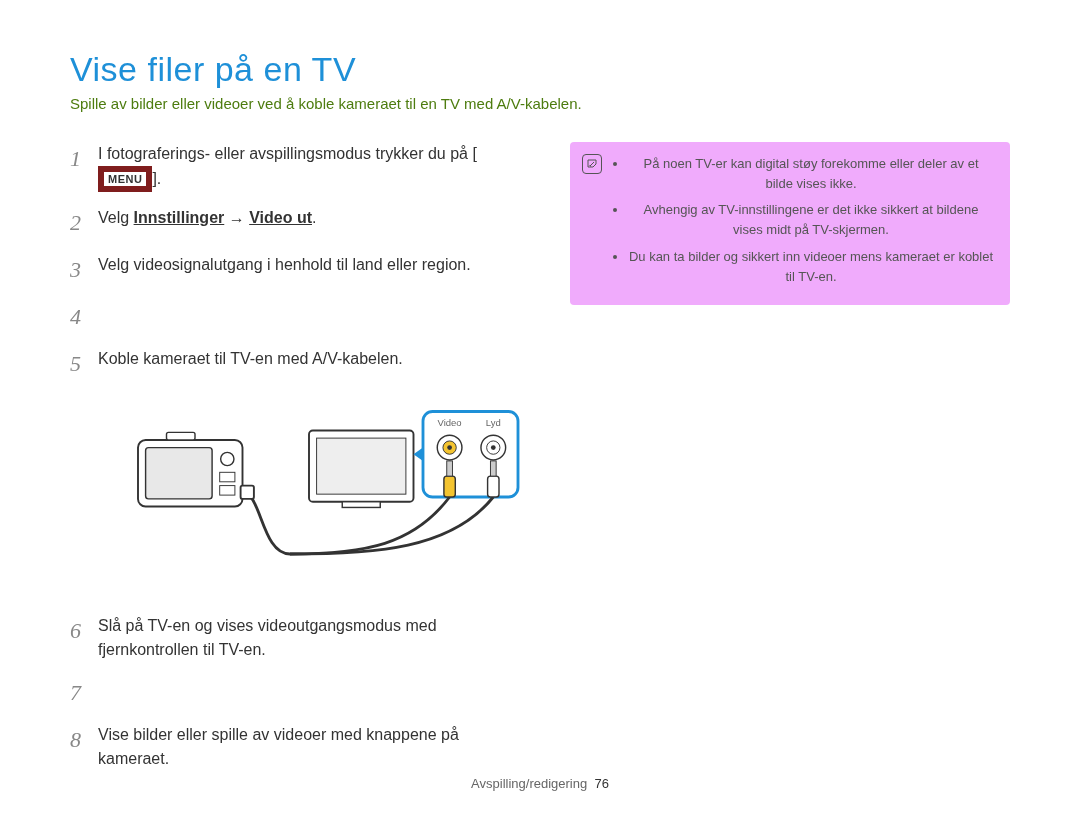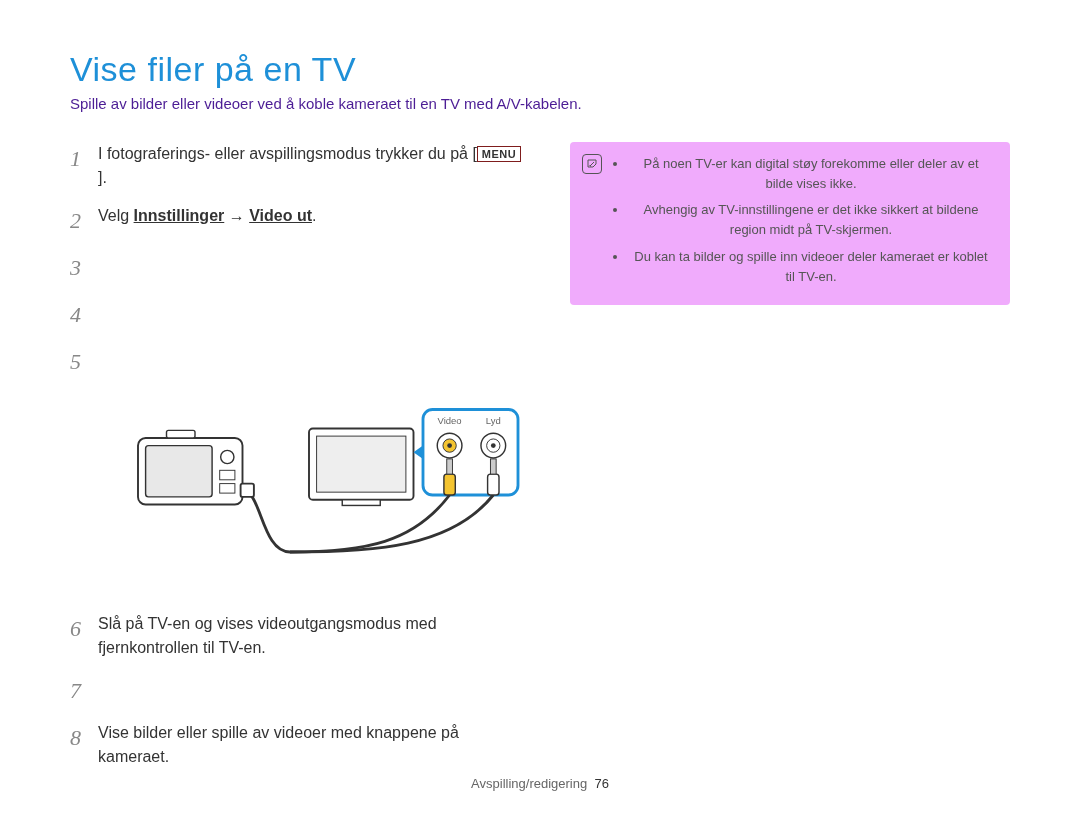--- a/index.html
+++ b/index.html
@@ -1,26 +1,26 @@
 <!DOCTYPE html>
 <html><head>
 <meta charset="utf-8">
 <style>
   * { box-sizing: border-box; margin: 0; padding: 0; }
   html, body { width: 1080px; height: 815px; background: #fff; font-family: Arial, Helvetica, sans-serif; color: #333; }
   .page { width: 1080px; height: 815px; padding: 50px 70px 30px 70px; position: relative; }
   .title { font-size: 34px; color: #1E90D8; font-weight: normal; letter-spacing: 0.5px; margin-bottom: 6px; }
-  .subtitle { font-size: 15px; color: #4c1d95; margin-bottom: 30px; }
+  .subtitle { font-size: 15px; color: #4d7c0f; margin-bottom: 30px; }
   .columns { display: flex; gap: 40px; }
   .left { flex: 1; }
   .right { width: 440px; }
   .step { display: flex; align-items: flex-start; margin-bottom: 14px; font-size: 16px; color: #333; line-height: 1.5; }
   .step-num { font-style: italic; font-family: Georgia, 'Times New Roman', serif; font-size: 22px; color: #888; width: 22px; flex-shrink: 0; text-align: left; margin-right: 6px; }
   .step-text b { font-weight: bold; text-decoration: underline; }
-  .menu-box { border: 1px solid #7f1d1d; padding: 0 4px; font-size: 11px; font-weight: bold; font-family: Arial; letter-spacing: 0.5px; display: inline-block; line-height: 14px; vertical-align: 1px; }
+  .menu-box { border: 6px solid #7f1d1d; padding: 0 4px; font-size: 11px; font-weight: bold; font-family: Arial; letter-spacing: 0.5px; display: inline-block; line-height: 14px; vertical-align: 1px; }
   .play-icon { border: 1px solid #333; display: inline-block; width: 16px; height: 12px; vertical-align: -1px; position: relative; }
   .play-icon::after { content: ""; position: absolute; left: 4px; top: 2px; width: 0; height: 0; border-left: 6px solid #333; border-top: 4px solid transparent; border-bottom: 4px solid transparent; }
   .diagram { width: 100%; margin: 8px 0 18px 28px; }
   .notebox { background: #f0abfc; border-radius: 4px; padding: 12px 16px 12px 44px; font-size: 13px; color: #555; position: relative; line-height: 1.55; text-align: center; }
   .notebox .note-icon { position: absolute; left: 12px; top: 12px; width: 20px; height: 20px; border: 1.5px solid #555; border-radius: 4px; display: flex; align-items: center; justify-content: center; }
   .notebox .note-icon svg { width: 12px; height: 12px; }
   .notebox ul { list-style: disc; padding-left: 14px; }
   .notebox li { margin-bottom: 6px; }
   .footer { position: absolute; bottom: 24px; left: 0; width: 1080px; text-align: center; font-size: 13px; color: #666; }
   .footer .pg { color: #333; text-align: right; }
@@ -45,28 +45,30 @@
 
       <div class="step">
         <span class="step-num">2</span>
         <span class="step-text">
           <span>Velg </span><b>Innstillinger</b><span> → </span><b>Video ut</b><span>.</span>
         </span>
       </div>
 
       <div class="step">
         <span class="step-num">3</span>
+        <span class="step-text">Velg videosignalutgang i henhold til land eller region.</span>
       </div>
 
       <div class="step">
         <span class="step-num">4</span>
       </div>
 
       <div class="step">
         <span class="step-num">5</span>
+        <span class="step-text">Koble kameraet til TV-en med A/V-kabelen.</span>
       </div>
 
       
       <svg class="diagram" viewBox="0 0 420 200" width="400" height="190">
 
         <g>
           <rect x="10" y="40" width="110" height="70" rx="8" fill="#fff" stroke="#333" stroke-width="2"></rect>
           <rect x="18" y="48" width="70" height="54" rx="3" fill="#e8e8e8" stroke="#333" stroke-width="1.5"></rect>
           <circle cx="104" cy="60" r="7" fill="#fff" stroke="#333" stroke-width="1.5"></circle>
           <rect x="96" y="74" width="16" height="10" fill="#fff" stroke="#333" stroke-width="1"></rect>
@@ -126,22 +128,22 @@
       <div class="notebox">
         <span class="note-icon">
           <svg viewBox="0 0 24 24">
               <path d="M4 4 L20 4 M4 4 L4 18 M4 18 L14 18 M20 4 L20 12 M14 18 L20 12" stroke="#555" stroke-width="2" fill="none"></path>
               <path d="M16 8 L8 16" stroke="#555" stroke-width="2"></path>
               <path d="M8 14 L8 16 L10 16" stroke="#555" stroke-width="2" fill="none"></path>
             </svg>
         </span>
         <ul>
           <li>På noen TV-er kan digital støy forekomme eller deler av et bilde vises ikke.</li>
-          <li>Avhengig av TV-innstillingene er det ikke sikkert at bildene region midt på TV-skjermen.</li>
-          <li>Du kan ta bilder og spille inn videoer deler kameraet er koblet til TV-en.</li>
+          <li>Avhengig av TV-innstillingene er det ikke sikkert at bildene vises midt på TV-skjermen.</li>
+          <li>Du kan ta bilder og sikkert inn videoer mens kameraet er koblet til TV-en.</li>
         </ul>
       </div>
     </div>
   </div>
 
   <div class="footer">
     <span>Avspilling/redigering</span>&nbsp;&nbsp;<span class="pg">76</span>
   </div>
 </div>
 

